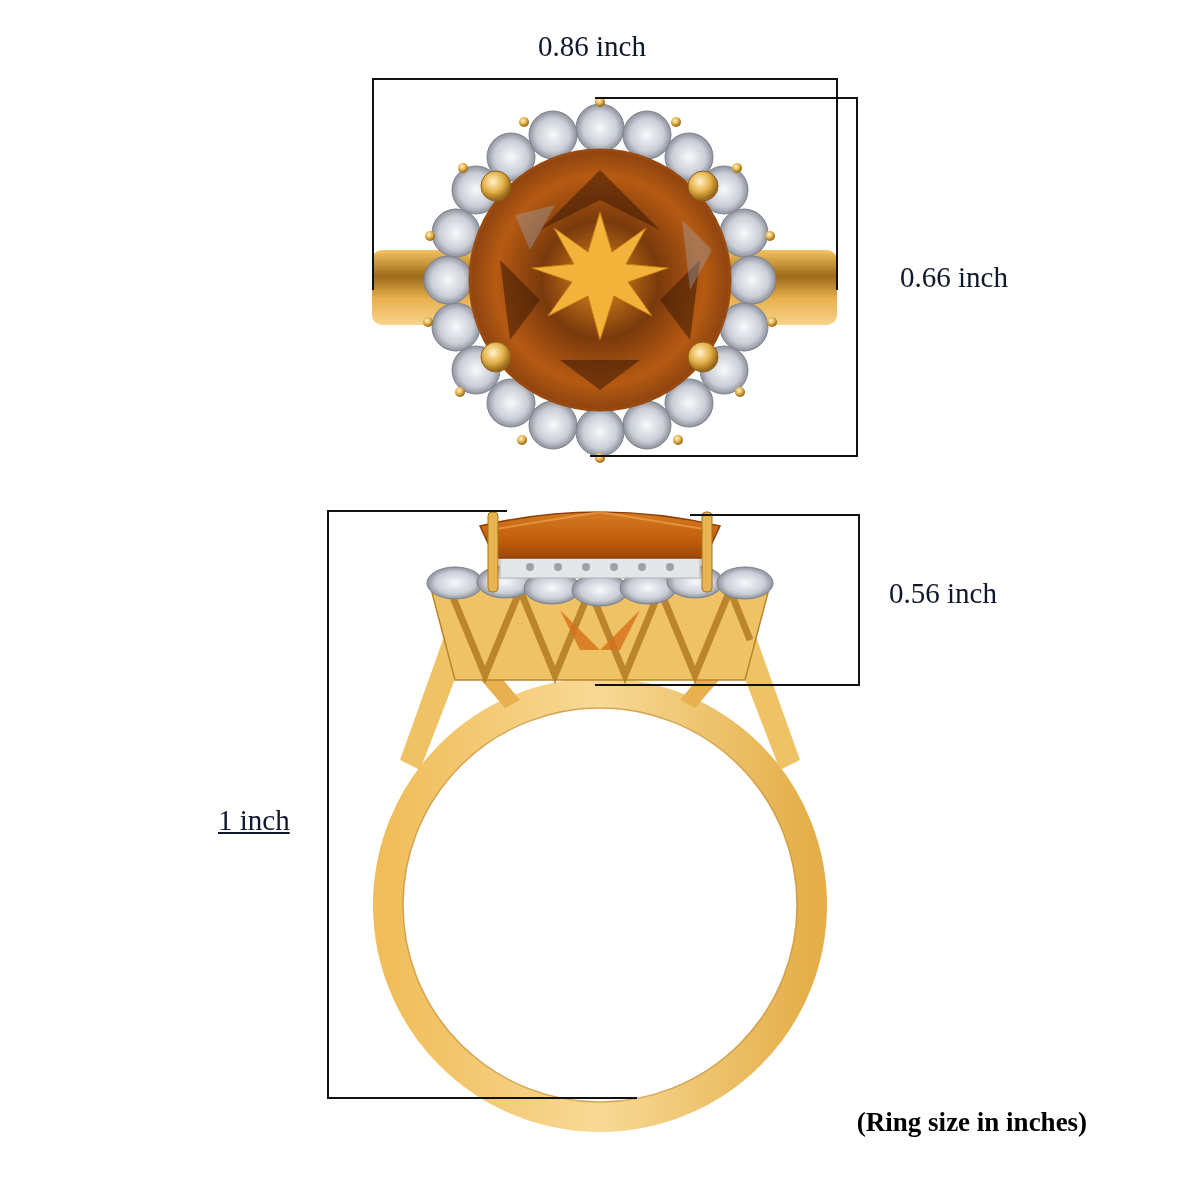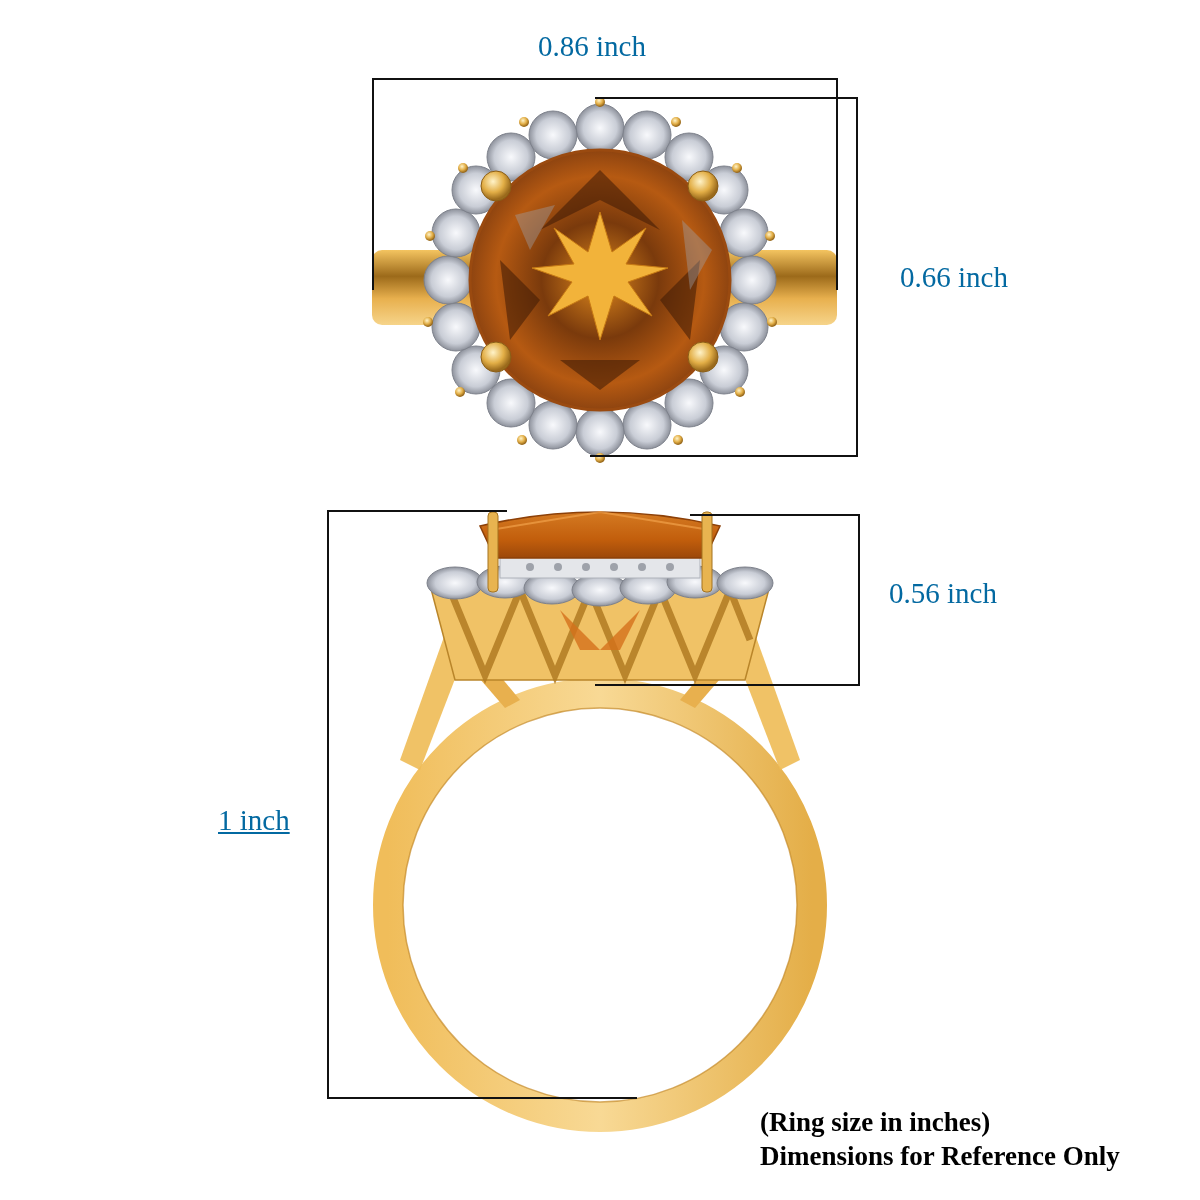--- a/index.html
+++ b/index.html
@@ -1,18 +1,18 @@
 <!DOCTYPE html>
 <html><head>
   <meta charset="utf-8">
   <style>
     html, body { margin: 0; padding: 0; background: #ffffff; }
     body { width: 1200px; height: 1200px; position: relative; overflow: hidden; font-family: "Liberation Serif", "DejaVu Serif", serif; color: #000; }
-    .label { position: absolute; font-size: 29px; line-height: 1; white-space: nowrap; color: #0369a1; }
-    .footer { position: absolute; font-weight: bold; font-size: 27px; line-height: 1.25; white-space: nowrap; color: #000; }
+    .label { position: absolute; font-size: 29px; line-height: 1; white-space: nowrap; color: #0f172a; }
+    .footer { position: absolute; font-weight: bold; font-size: 27px; line-height: 1.25; text-align: center; white-space: nowrap; color: #000; }
     .line { position: absolute; background: #111; }
     svg { position: absolute; left: 0; top: 0; }
   </style>
 </head>
 <body>
 
 <div>
   <svg width="1200" height="1200" viewBox="0 0 1200 1200">
     <defs>
       <radialGradient id="gemGrad" cx="50%" cy="50%" r="50%">
@@ -175,14 +175,13 @@
   <div class="line" style="left:595px; top:684px; width:265px; height:2px;"></div>
 </div>
 
 <div class="label" style="left:538px; top:32px;">0.86 inch</div>
 <div class="label" style="left:888px; top:263px;margin-left:12px;">0.66 inch</div>
 <div class="label" style="left:889px; top:579px;">0.56 inch</div>
 <div class="label" style="left:218px; top:806px;text-decoration:underline;">1 inch</div>
 
 <div class="footer" style="left:760px; top:1106px; width:424px;">
   <div>(Ring size in inches)</div>
-  <div>Dimensions for Reference Only</div>
 </div>
 
 </body></html>

